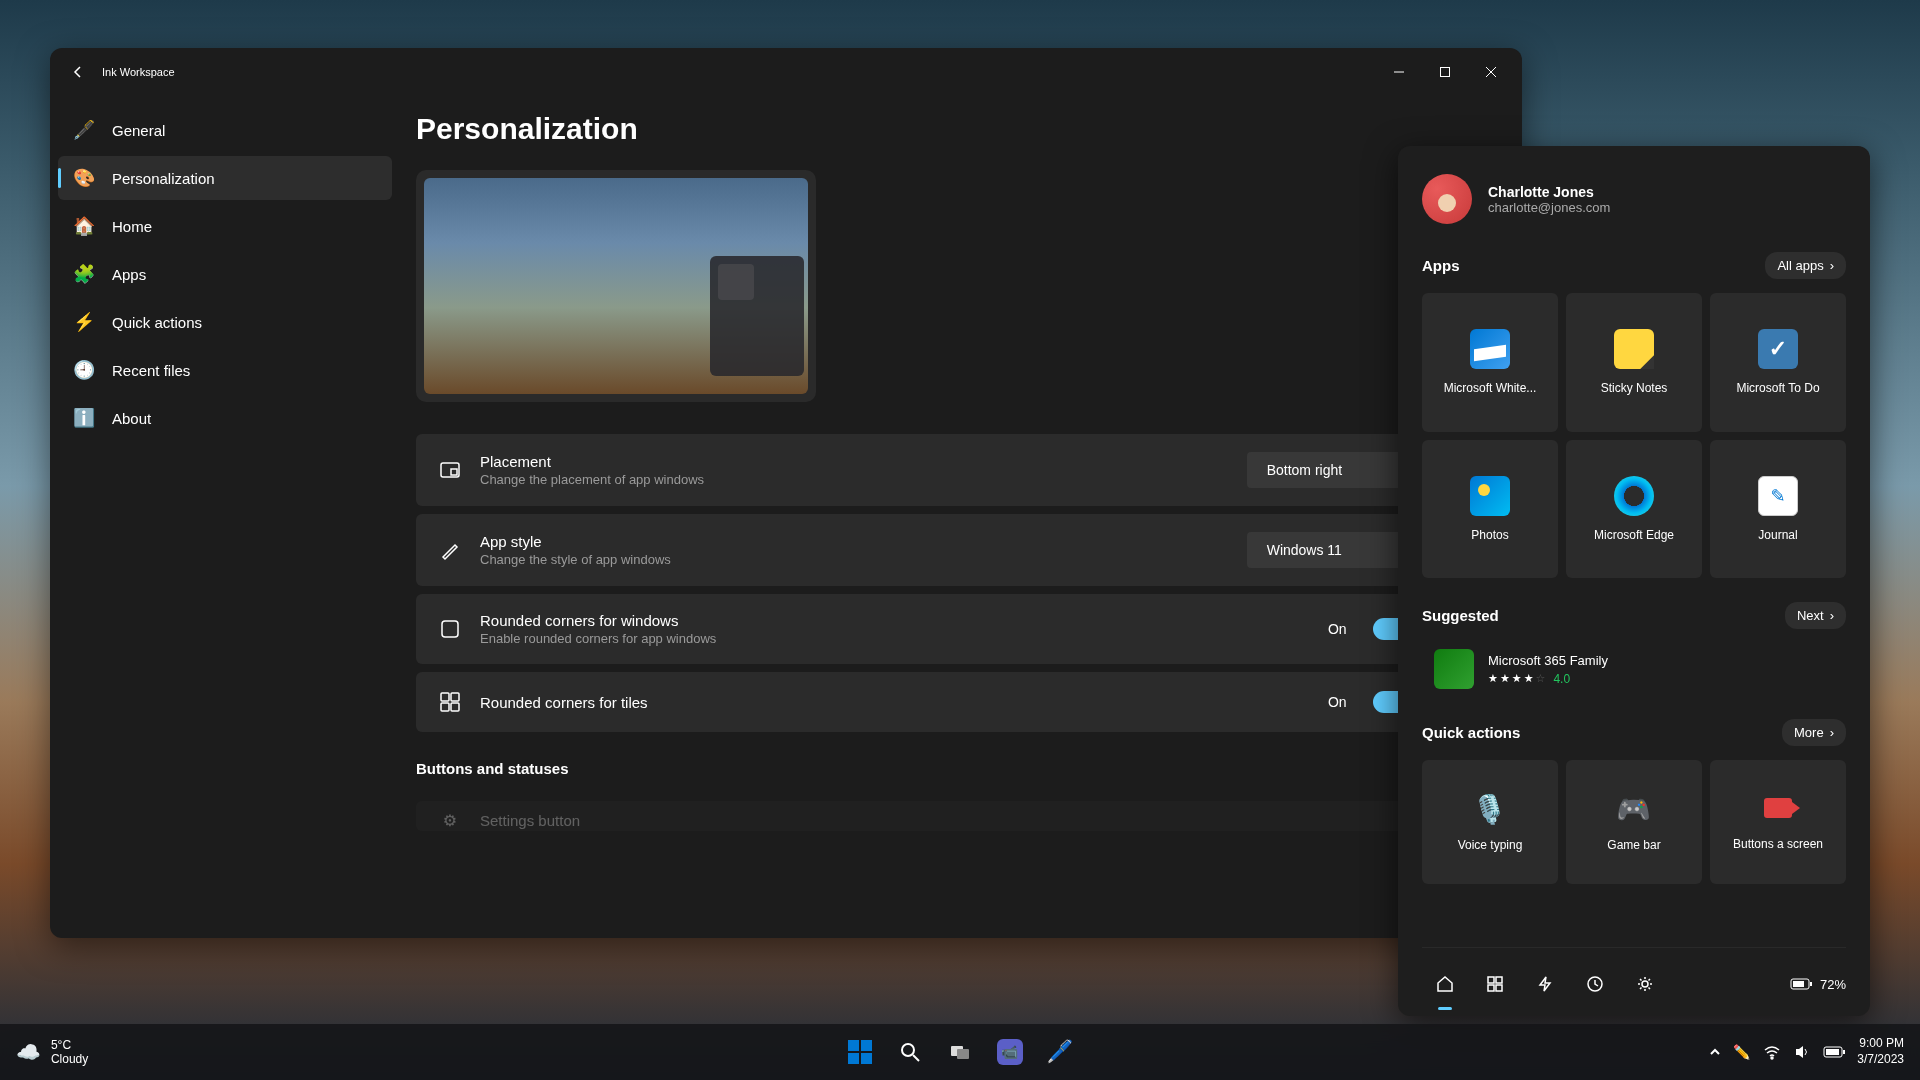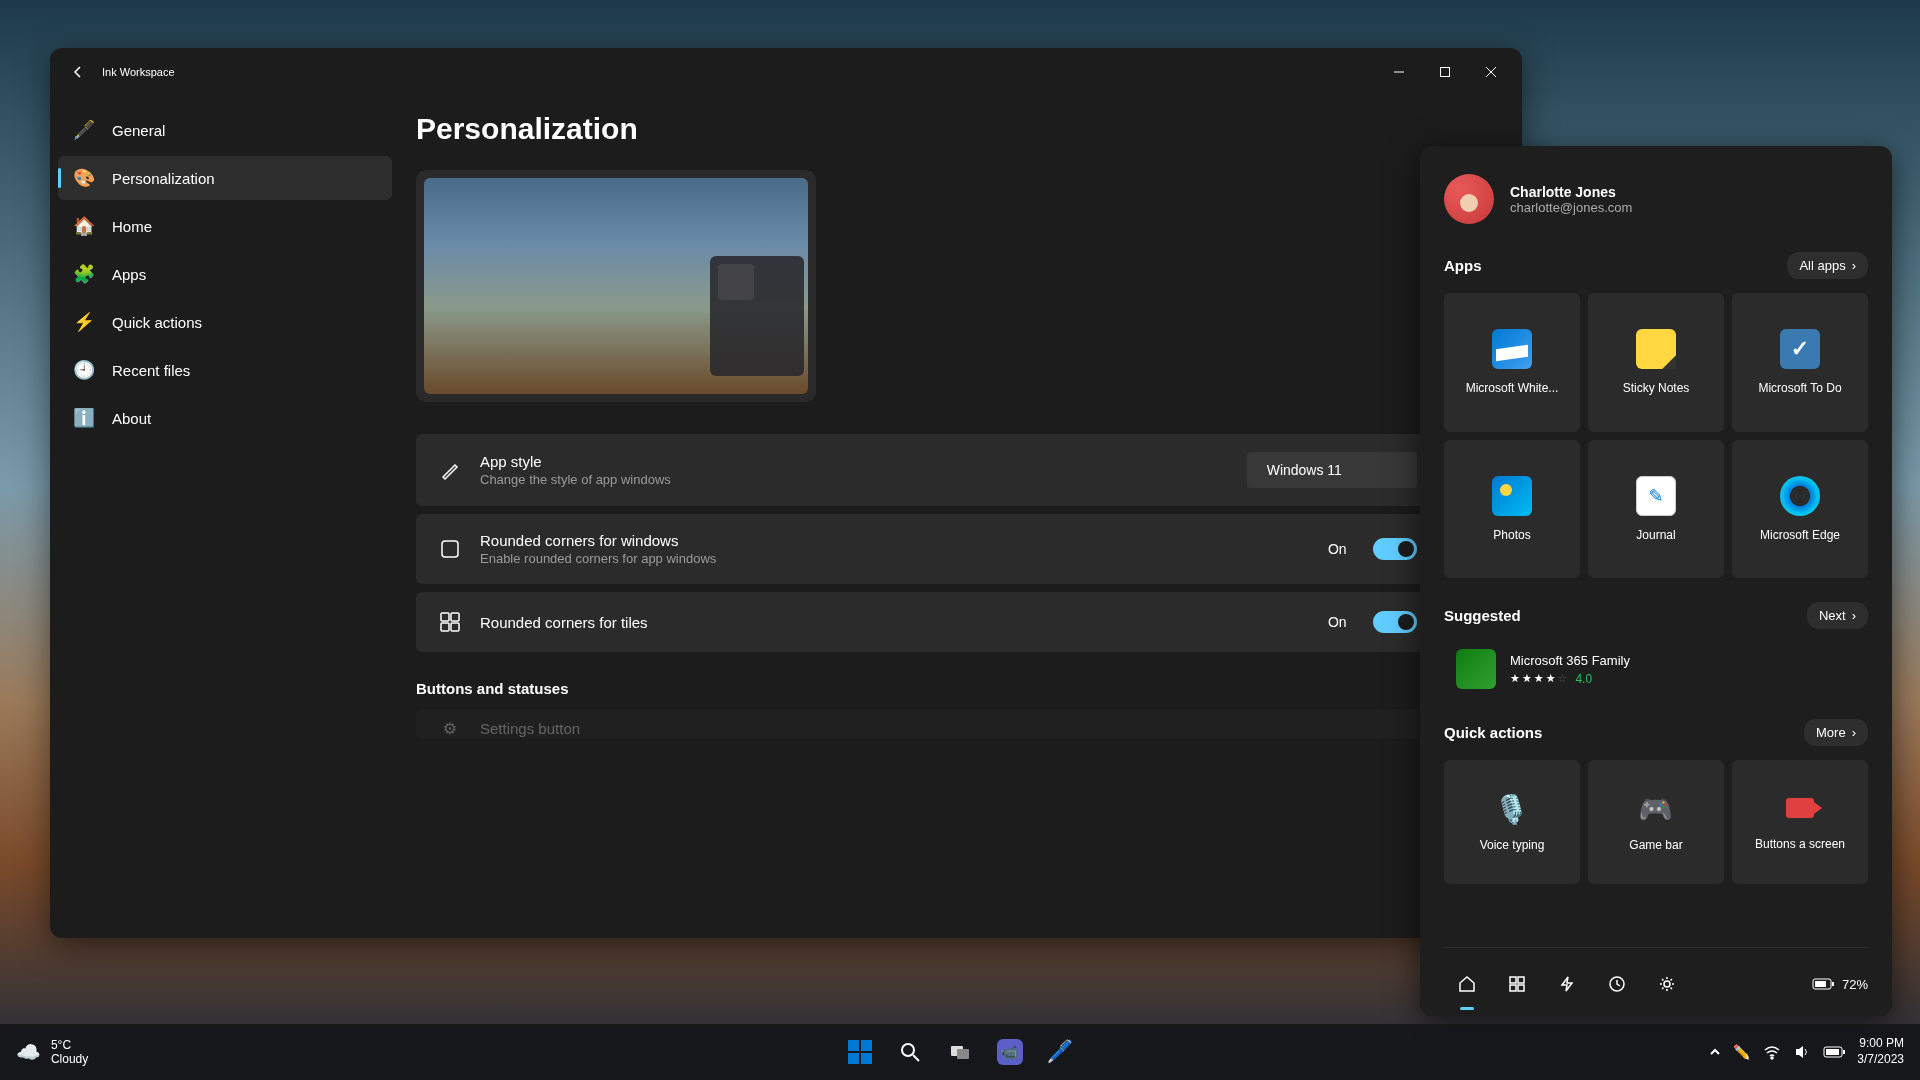--- a/index.html
+++ b/index.html
@@ -31,24 +31,24 @@
 .setting-row { background: #2b2b2b; border-radius: 6px; padding: 18px 22px; margin-bottom: 8px; display: flex; align-items: center; gap: 18px; }
 .setting-icon { width: 24px; height: 24px; display: flex; align-items: center; justify-content: center; color: #fff; }
 .setting-text { flex: 1; }
 .setting-title { font-size: 15px; }
 .setting-desc { font-size: 13px; color: #9a9a9a; margin-top: 2px; }
 .setting-value-pill { background: #383838; padding: 10px 20px; border-radius: 4px; font-size: 14px; min-width: 170px; text-align: left; }
 .setting-value-text { font-size: 14px; margin-right: 8px; }
 .toggle-ctrl { width: 44px; height: 22px; background: #60cdff; border-radius: 11px; position: relative; cursor: pointer; }
 .toggle-ctrl::after { content: ''; position: absolute; right: 3px; top: 3px; width: 16px; height: 16px; background: #1c1c1c; border-radius: 50%; }
 .chevron { color: #9a9a9a; margin-left: 12px; }
-.section-header { font-size: 15px; font-weight: 600; margin-top: 28px; margin-bottom: 12px; }
-
-
-.ink-panel { position: absolute; right: 28px; top: 146px; width: 472px; height: 870px; background: #1e1e1e; border-radius: 12px; box-shadow: 0 8px 32px rgba(0,0,0,0.6); padding: 28px 24px 12px 24px; color: #fff; display: flex; flex-direction: column; }
+.section-header { font-size: 15px; font-weight: 600; margin-top: 28px; margin-bottom: 24px; }
+
+
+.ink-panel { position: absolute; right: 50px; top: 146px; width: 472px; height: 870px; background: #1e1e1e; border-radius: 12px; box-shadow: 0 8px 32px rgba(0,0,0,0.6); padding: 28px 24px 12px 24px; color: #fff; display: flex; flex-direction: column; }
 .user-row { display: flex; align-items: center; gap: 16px; margin-bottom: 28px; }
 .avatar { width: 50px; height: 50px; border-radius: 50%; background: radial-gradient(circle at 30% 30%, #e85a5a, #c83a3a); position: relative; overflow: hidden; }
 .avatar::after { content: ''; position: absolute; left: 16px; top: 20px; width: 18px; height: 18px; background: #f0d0b0; border-radius: 50%; }
 .user-name { font-size: 14px; font-weight: 600; }
 .user-email { font-size: 13px; color: #aaa; }
 .panel-section-head { display: flex; align-items: center; justify-content: space-between; margin-bottom: 14px; }
 .panel-section-title { font-size: 15px; font-weight: 600; }
 .panel-link { display: flex; align-items: center; gap: 6px; background: #2e2e2e; padding: 6px 12px; border-radius: 12px; font-size: 13px; cursor: pointer; }
 .app-grid { display: grid; grid-template-columns: repeat(3, 1fr); gap: 8px; margin-bottom: 24px; }
 .app-tile { background: #2b2b2b; border-radius: 6px; aspect-ratio: 1/1.02; display: flex; flex-direction: column; align-items: center; justify-content: center; gap: 12px; cursor: pointer; padding: 8px; }
@@ -163,20 +163,34 @@
     <div class="content">
       <h1 class="page-title">Personalization</h1>
       <div class="preview-tile">
         <div class="preview-img">
           <div class="preview-overlay">
             <div class="preview-overlay-top"></div>
           </div>
         </div>
       </div>
 
+      <div class="setting-row">
+        <div class="setting-icon">
+            <svg width="22" height="22" fill="none" stroke="currentColor" stroke-width="1.5">
+              <rect x="2" y="4" width="18" height="14" rx="2"></rect>
+              <rect x="12" y="10" width="6" height="6"></rect>
+            </svg>
+          </div>
+        <div class="setting-text">
+          <div class="setting-title">Placement</div>
+          <div class="setting-desc">Change the placement of app windows</div>
+        </div>
+        <div class="setting-value-pill">Bottom right</div>
+        <span class="chevron">›</span>
+      </div>
 
       <div class="setting-row">
         <div class="setting-icon">
             <svg width="22" height="22" fill="none" stroke="currentColor" stroke-width="1.5">
               <path d="M4 18 L16 6 L18 8 L6 20 Z"></path>
             </svg>
           </div>
         <div class="setting-text">
           <div class="setting-title">App style</div>
           <div class="setting-desc">Change the style of app windows</div>
@@ -256,26 +270,26 @@
       </div>
     <div class="app-tile">
         <div class="app-icon icon-todo"></div>
         <div class="app-label">Microsoft To Do</div>
       </div>
     <div class="app-tile">
         <div class="app-icon icon-photos"></div>
         <div class="app-label">Photos</div>
       </div>
     <div class="app-tile">
+        <div class="app-icon icon-edge"></div>
+        <div class="app-label">Microsoft Edge</div>
+      </div>
+    <div class="app-tile">
         <div class="app-icon icon-journal"></div>
         <div class="app-label">Journal</div>
-      </div>
-    <div class="app-tile">
-        <div class="app-icon icon-edge"></div>
-        <div class="app-label">Microsoft Edge</div>
       </div>
   </div>
 
   <div class="panel-section-head">
     <div class="panel-section-title">Suggested</div>
     <div class="panel-link">
         <span>Next</span>
         <span>›</span>
       </div>
   </div>

